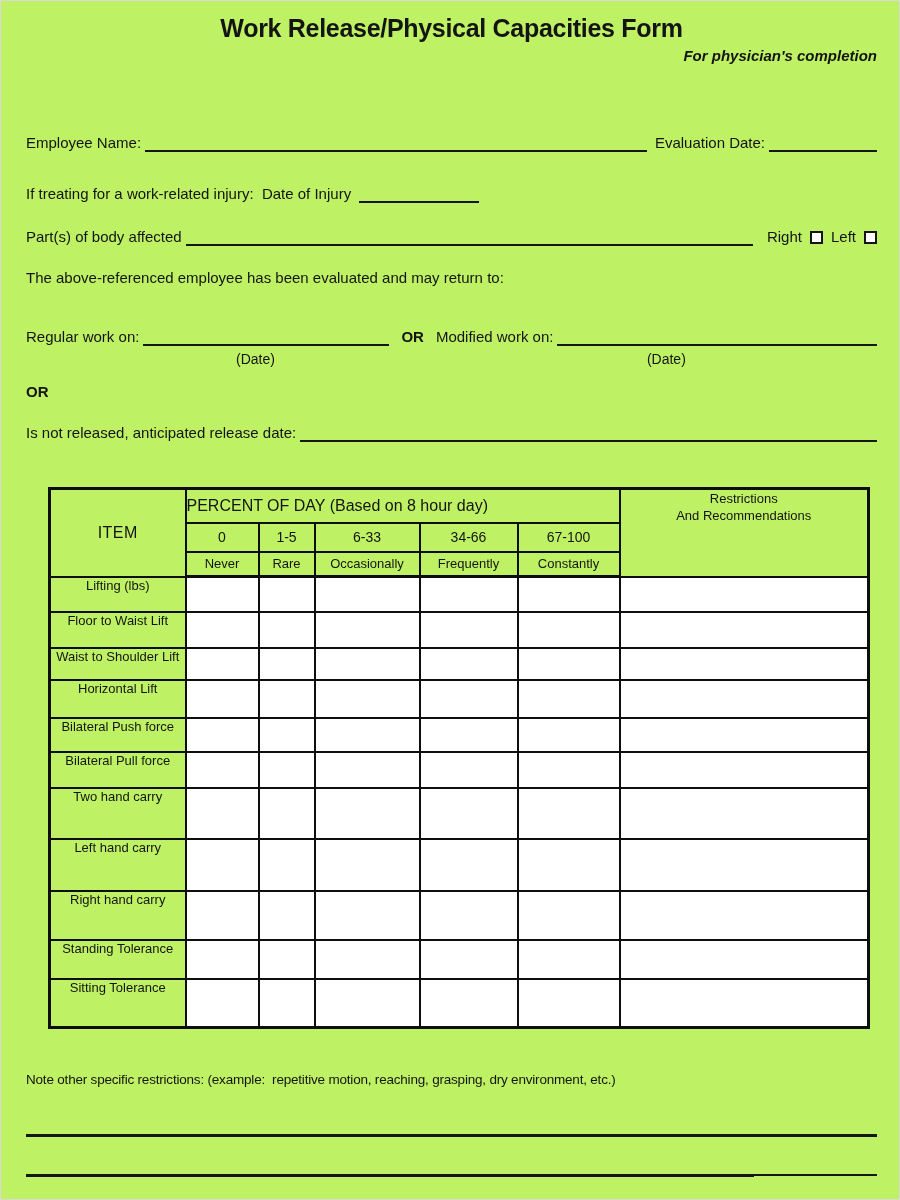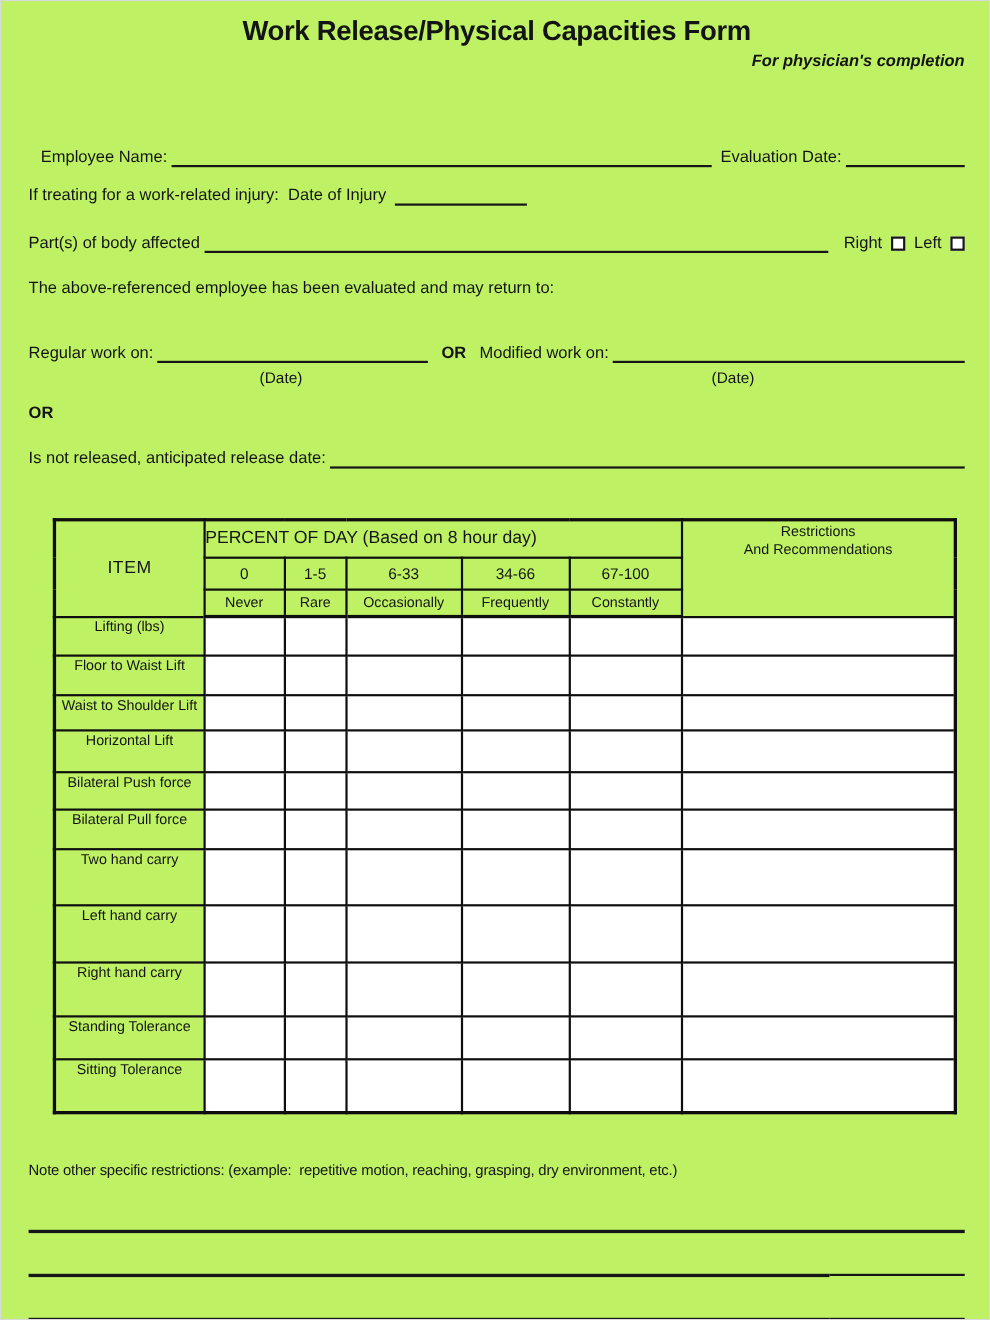--- a/index.html
+++ b/index.html
@@ -13,22 +13,22 @@
     overflow: hidden;
   }
   
   .title { text-align: center; font-size: 25px; font-weight: bold; line-height: 28px; letter-spacing: -0.3px; }
   .subtitle { text-align: right; font-size: 15px; font-weight: bold; font-style: italic; line-height: 18px; margin-top: 5px; }
   
   .frow { display: flex; align-items: flex-end; font-size: 15px; line-height: 19px; }
   .frow .lbl { white-space: pre-wrap; }
   .fill { border-bottom: 2px solid #161616; height: 19px; display: inline-block; }
   .grow { flex: 1; }
-  .row-employee { margin-top: 68px; margin-left: 11px; }
-  .row-injury   { margin-top: 16px; }
+  .row-employee { margin-top: 68px; }
+  .row-injury   { margin-top: 32px; }
   .row-parts    { margin-top: 24px; }
   .row-evaluated{ margin-top: 22px; }
   .row-work     { margin-top: 40px; justify-content: flex-end; }
   .row-datecaps { margin-top: 4px; font-size: 14px; line-height: 18px; }
   .row-or       { margin-top: 14px; font-size: 15px; font-weight: bold; line-height: 19px; }
   .row-released { margin-top: 22px; }
   .gap-s { margin-left: 4px; }
   .gap-m { margin-left: 8px; }
   .bold { font-weight: bold; }
   .fill-eval { width: 108px; }

